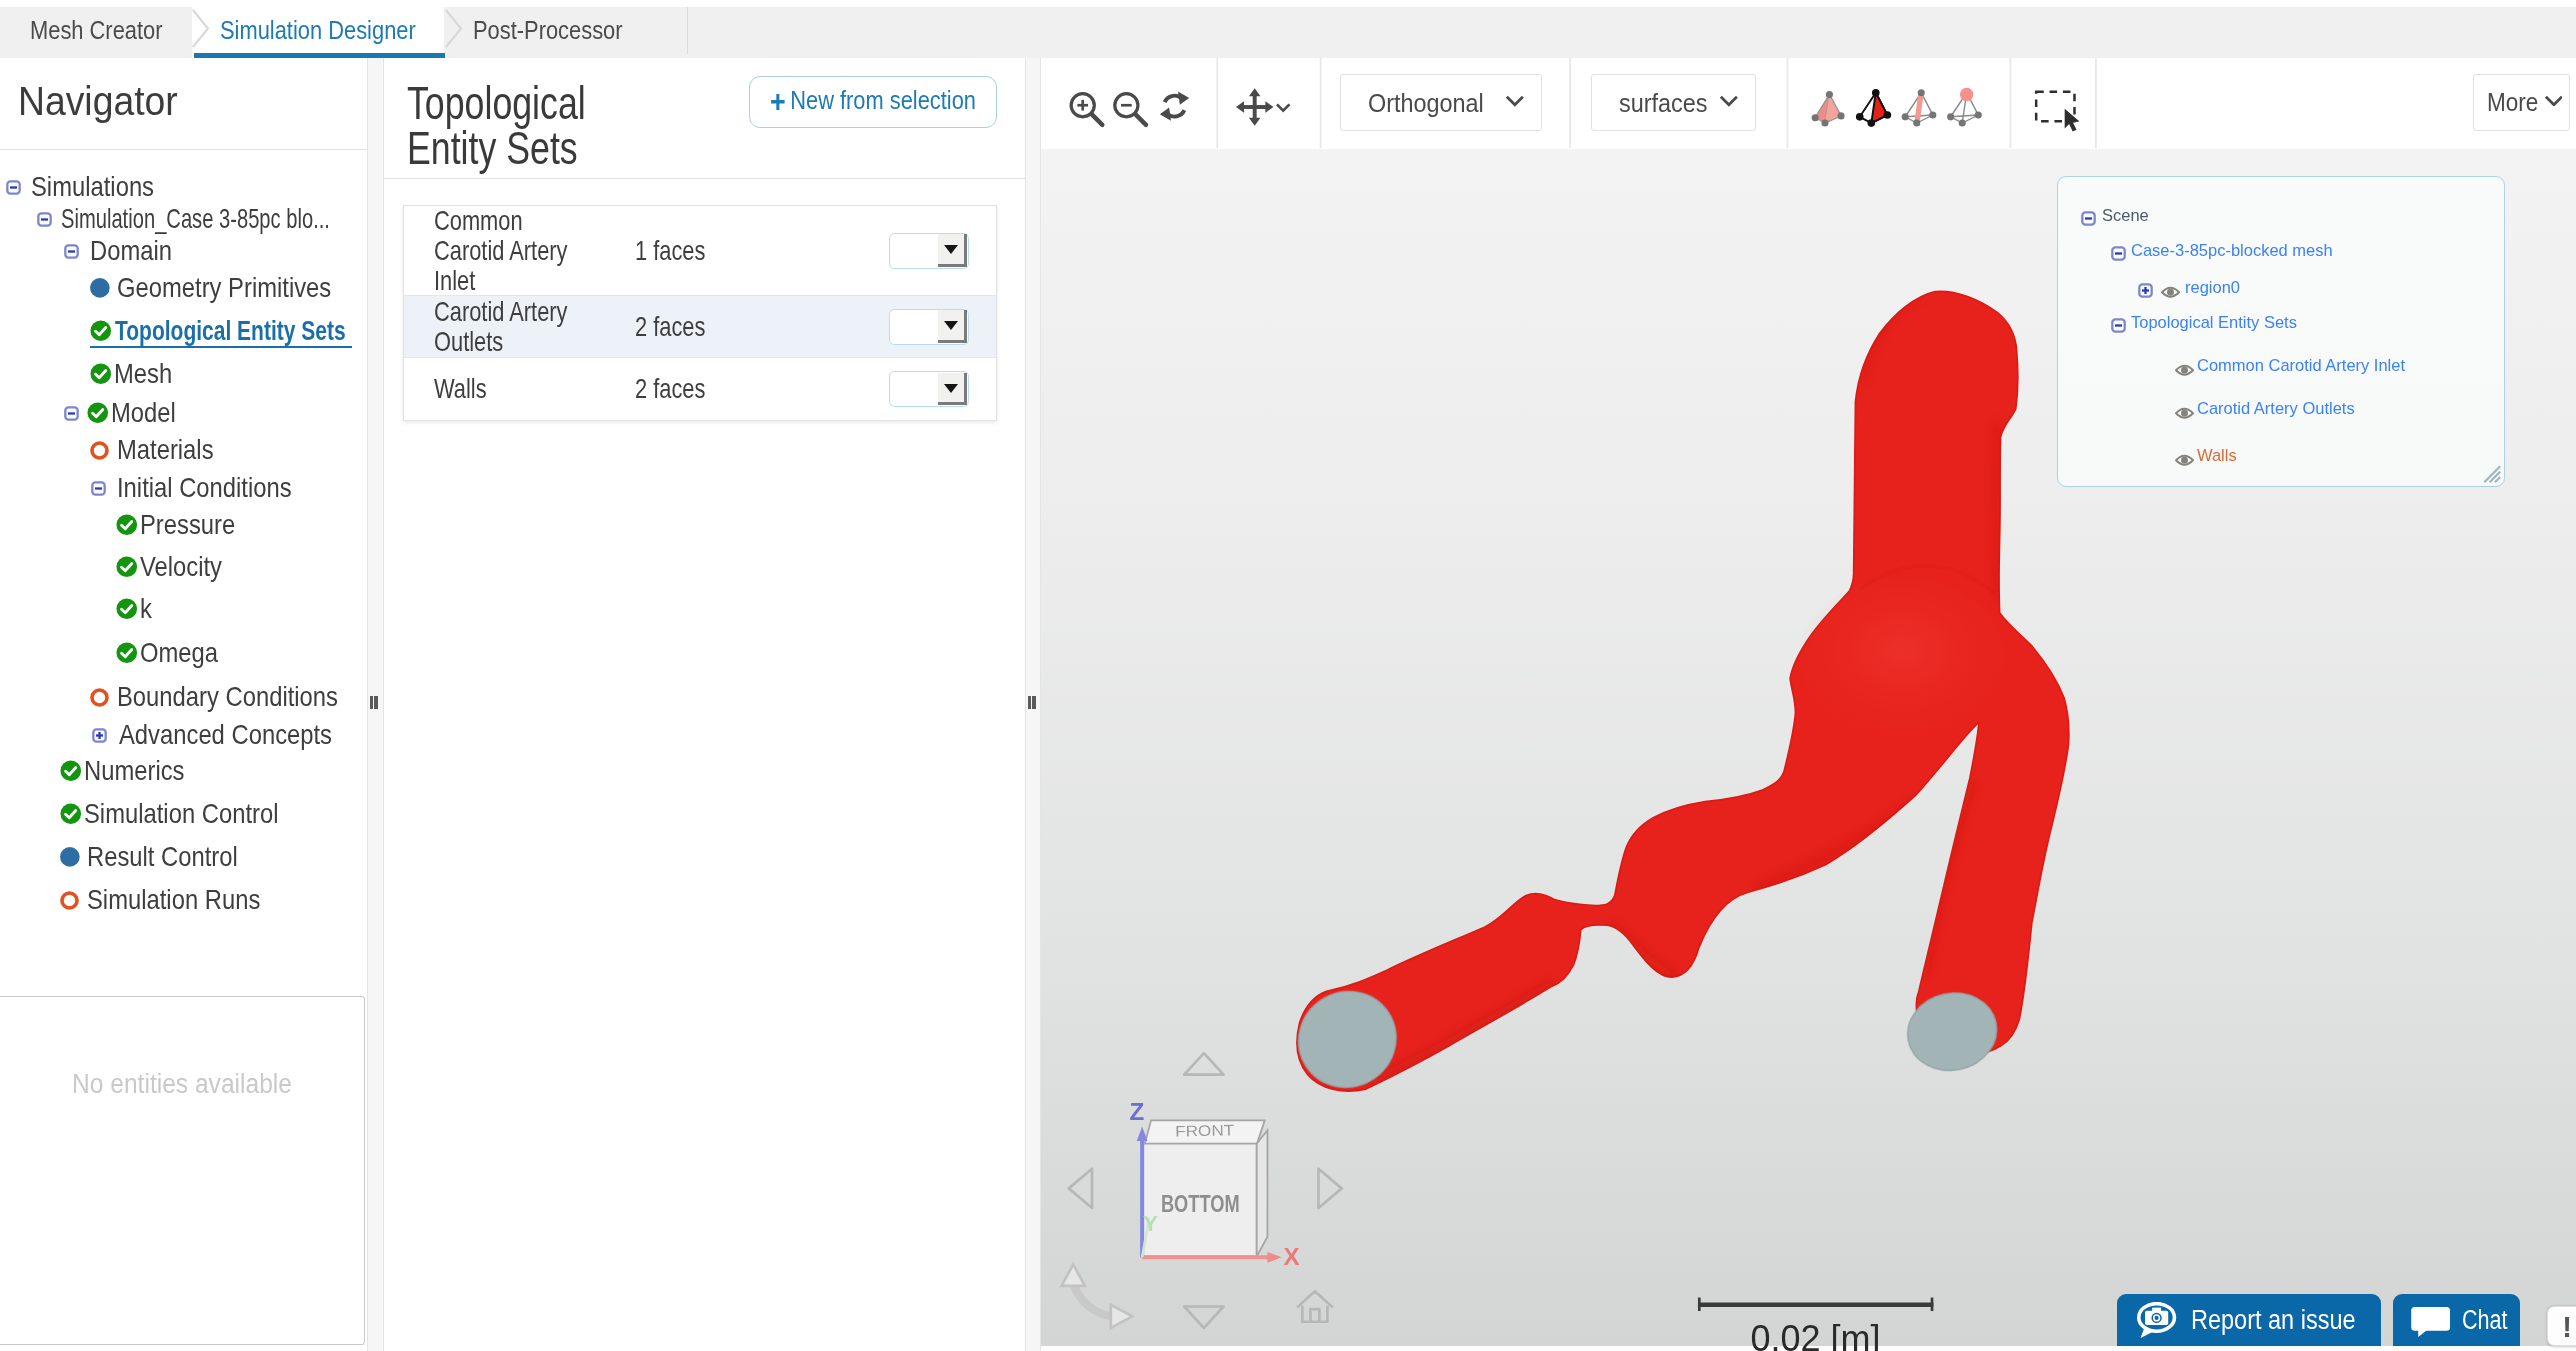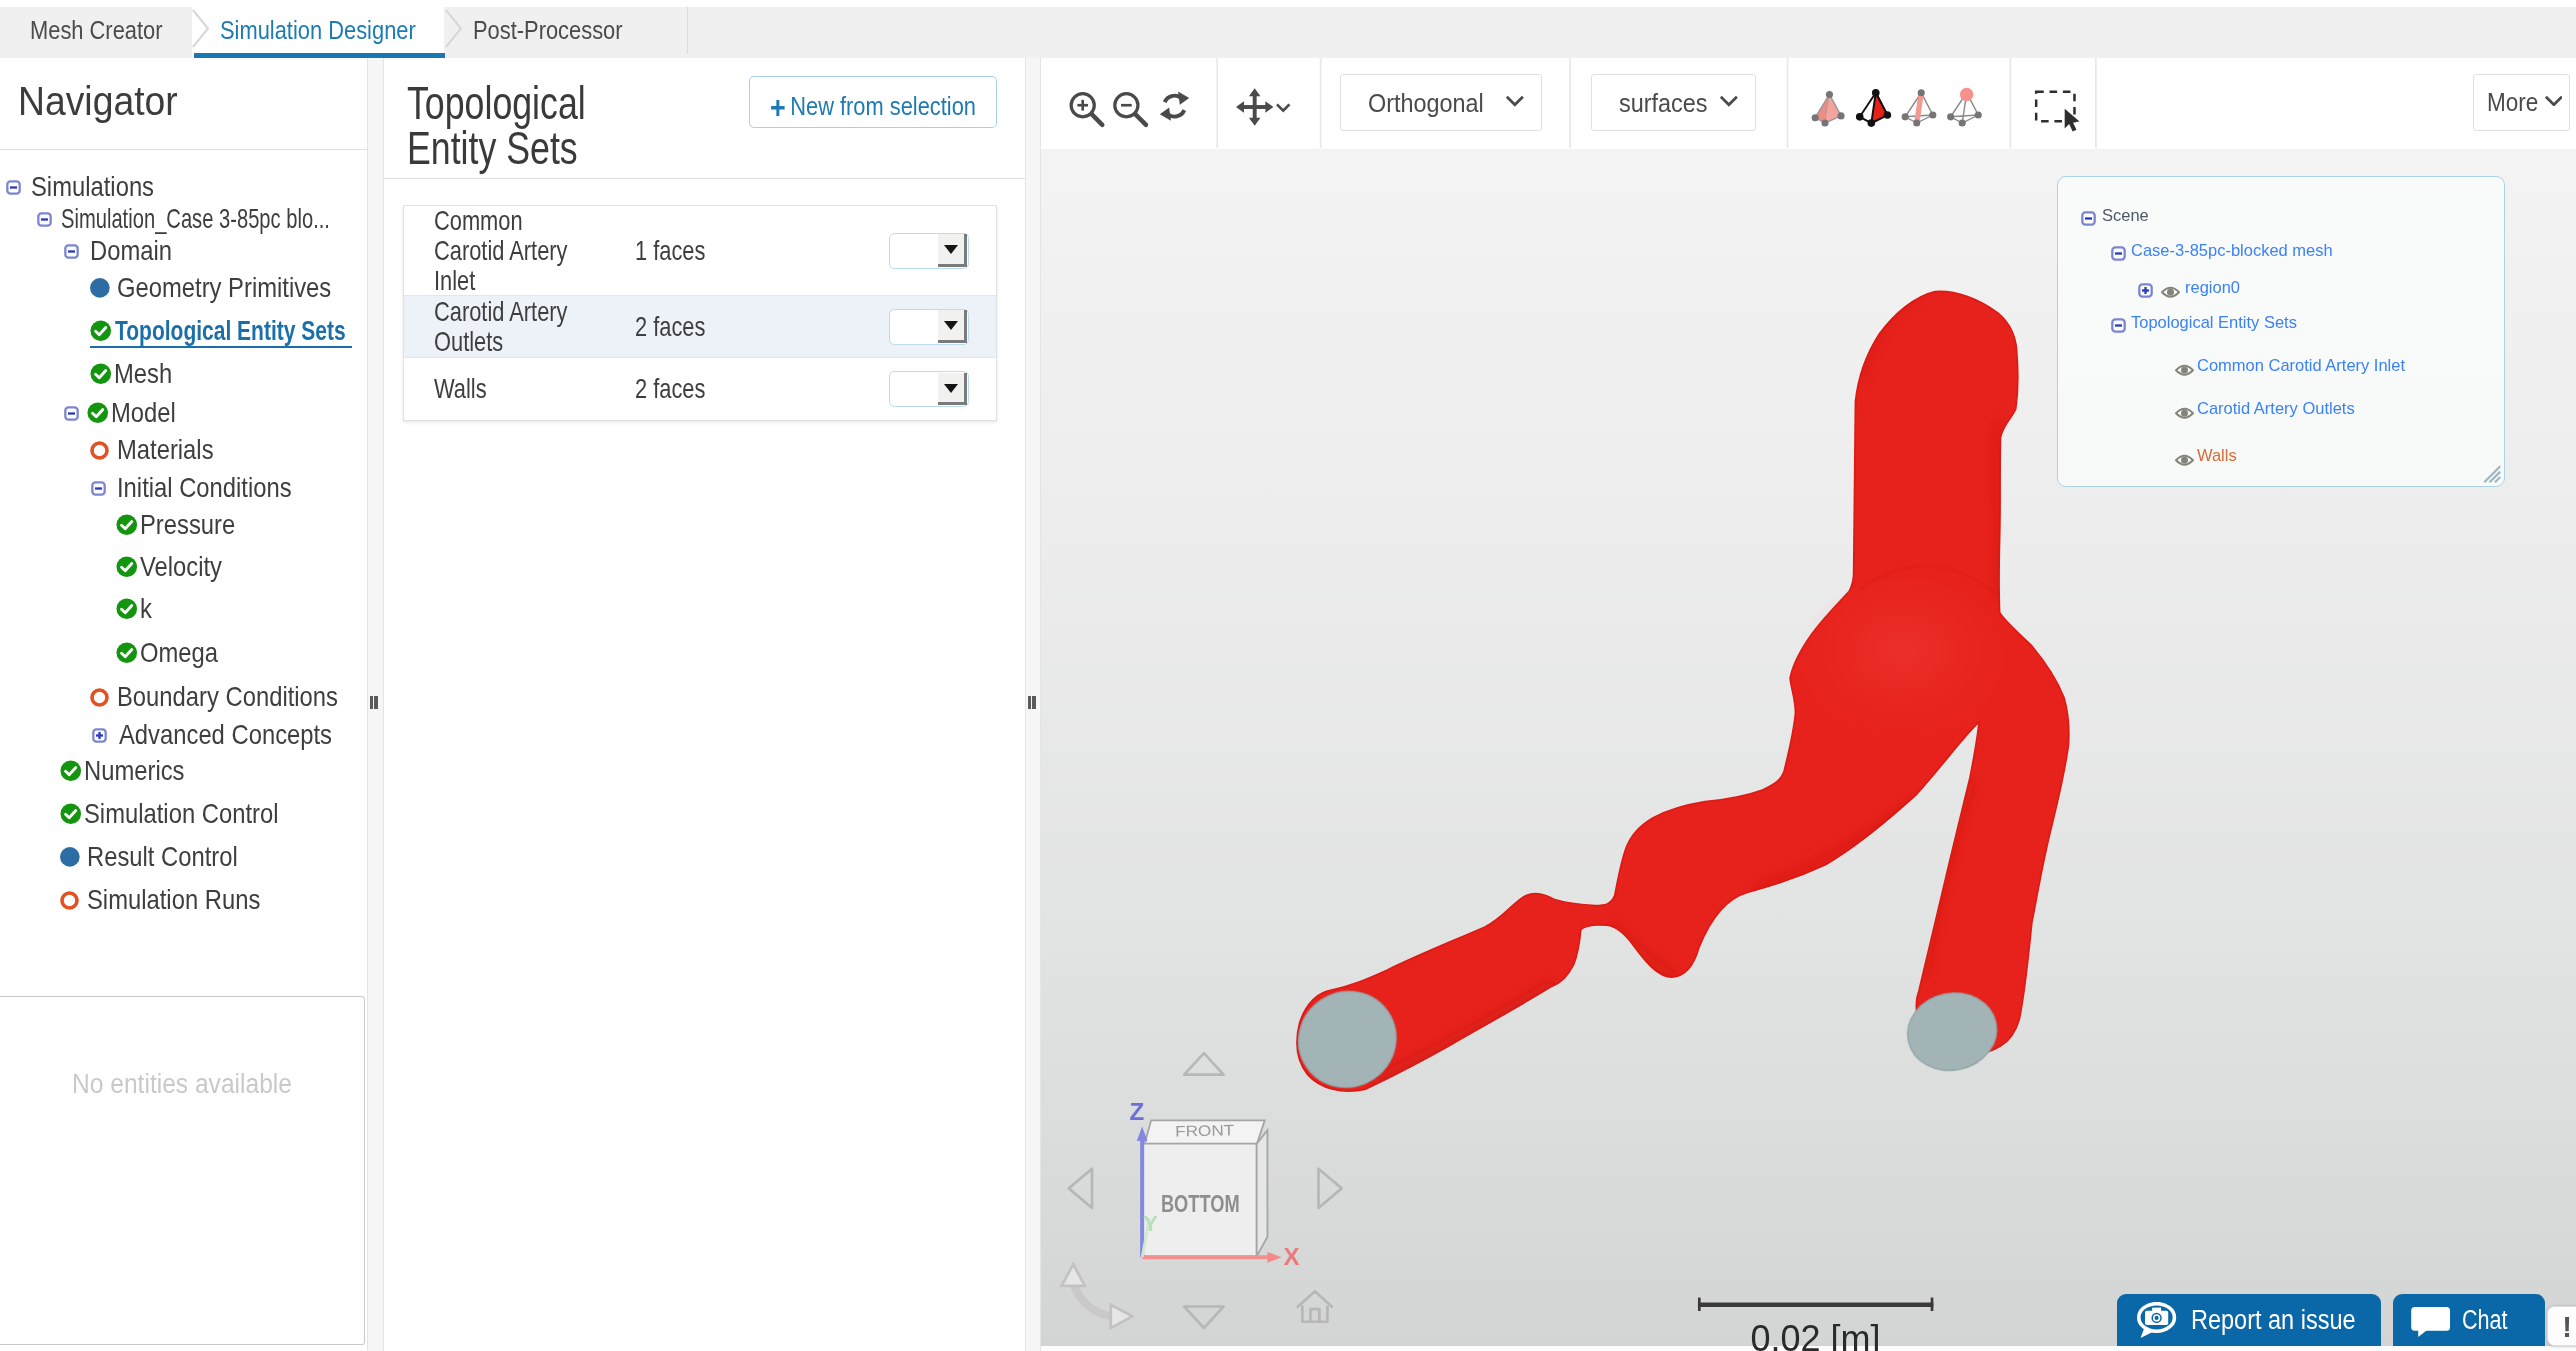--- a/index.html
+++ b/index.html
@@ -33,21 +33,21 @@
 .trow { height:32px; display:flex; align-items:center; font-size:28px; color:#3e3e3e; white-space:nowrap; }
 .trow span { transform:scaleX(0.85); transform-origin:0 50%; }
 .trow svg { flex:0 0 auto; }
 #jobbox { left:0px; top:996px; width:365px; height:349px; border:0.9px solid #c9c9c9; border-left:none; border-radius:0 3.6px 3.6px 0; background:#fff; }
 #jobhead { position:absolute; left:0; top:0; width:100%; height:60px; background:#f5f5f5; border-bottom:0.9px solid #c9c9c9; border-radius:0 3.6px 0 0; }
 #jobhead span { position:absolute; left:27px; top:13.4px; font-size:27px; color:#2572a8; transform:scaleX(0.9); transform-origin:0 0; }
 #jobempty { position:absolute; left:0; top:72px; width:100%; text-align:center; font-size:27px; color:#c9c9c9; transform:scaleX(0.91); transform-origin:50% 50%; }
 
 
 #midtitle { left:407px; top:80px; font-size:47px; line-height:45px; color:#3a3a3a; transform:scaleX(0.76); transform-origin:0 0; white-space:nowrap; }
-#newbtn { left:749px; top:76px; width:248px; height:52px; border:1.8px solid #abcfe4; border-radius:5px; background:#fff; color:#1d7ab3; font-size:26px; line-height:59px; }
+#newbtn { left:749px; top:76px; width:248px; height:52px; border:1.8px solid #abcfe4; border-radius:11px; background:#fff; color:#1d7ab3; font-size:26px; line-height:47px; }
 #newbtn .in { display:inline-block; transform:scaleX(0.84); transform-origin:0 50%; margin-left:19.7px; white-space:nowrap; }
 #midhr { left:384px; top:178px; width:641px; height:0.9px; background:#e0e0e0; }
 #tes-table { left:403px; top:205px; width:594px; border:0.9px solid #e2e2e2; background:#fff; box-shadow:0 1.8px 3.6px rgba(0,0,0,0.10); }
 .tesrow { position:relative; width:100%; border-bottom:0.9px solid #e6e6e6; }
 .tesrow:last-child { border-bottom:none; }
 .tesname { position:absolute; left:30px; top:50%; width:188px; font-size:28px; line-height:30px; color:#3e3e3e; transform:translateY(-50%) scaleX(0.78); transform-origin:0 50%; }
 .tesfaces { position:absolute; left:231px; top:50%; font-size:28px; color:#3e3e3e; transform:translateY(-50%) scaleX(0.78); transform-origin:0 50%; }
 .tessel { position:absolute; right:27px; top:50%; transform:translateY(-50%); width:80px; height:36px; border:1.8px solid #b9dcee; border-radius:5.4px; background:#fff; }
 .tessel .btn { position:absolute; right:0.9px; top:0.9px; bottom:0.9px; width:29px; background:#f1f1f0; border-right:3.6px solid #7a7a7a; border-bottom:3.6px solid #7a7a7a; }
 .tessel .btn:after { content:""; position:absolute; left:5.4px; top:10.7px; border-left:7.2px solid transparent; border-right:7.2px solid transparent; border-top:9px solid #151515; }
@@ -60,21 +60,21 @@
 #scenebox { left:2057px; top:176px; width:448px; height:311px; background:rgba(250,251,251,0.82); border:1.8px solid #abd3e5; border-radius:9px; }
 .srow { display:flex; align-items:flex-end; font-size:17px; white-space:nowrap; height:32px; }
 .srow span { transform:scaleX(0.97); transform-origin:0 50%; }
 .sblue { color:#3b82f6; }
 .sgray { color:#4c5a66; }
 .sorange { color:#db6a33; }
 
 .bluebtn { top:1294px; height:52px; background:#0b68a8; border-radius:9px 9px 0 0; color:#fff; font-size:27px; }
 .bluebtn span { transform:scaleX(0.87); transform-origin:0 50%; white-space:nowrap; }
 #reportbtn { left:2117px; width:264px; }
-#chatbtn { left:2393px; width:152px; }
+#chatbtn { left:2393px; width:127px; }
 #bangbox { left:2547px; top:1306px; width:40px; height:40px; background:#fdfdfd; border:0.9px solid #ddd; border-radius:7.2px; color:#555; font-size:29px; font-weight:bold; text-align:center; line-height:40px; box-shadow:0 0.9px 2.7px rgba(0,0,0,0.2); }
 #scalelabel { left:1698px; top:1318px; width:235px; text-align:center; font-size:36px; color:#2a2a2a; }
 </style>
 </head>
 <body>
 <div id="page">
 
   <svg width="0" height="0" style="position:absolute;">
     <defs>
       <g id="i-minus">

